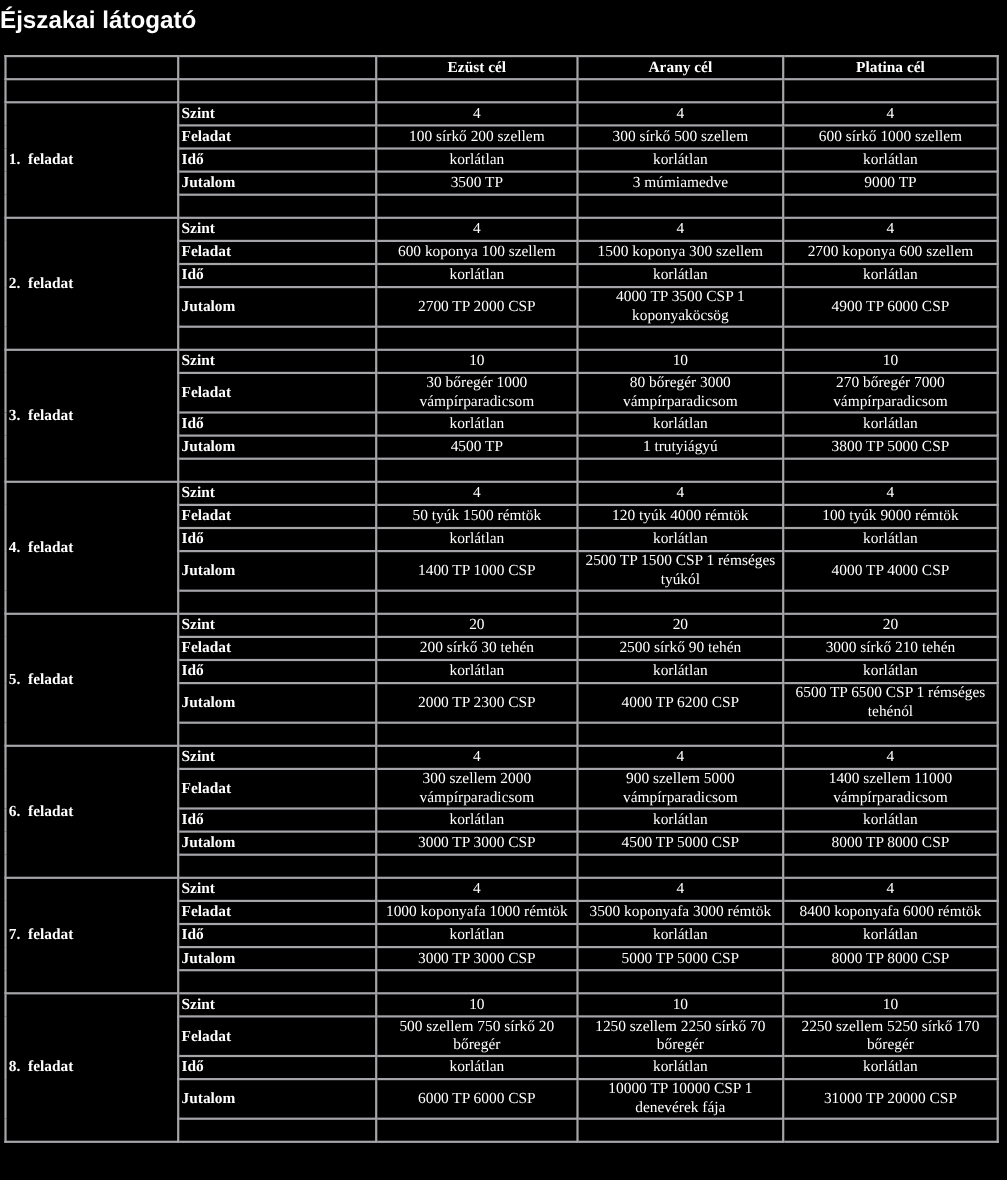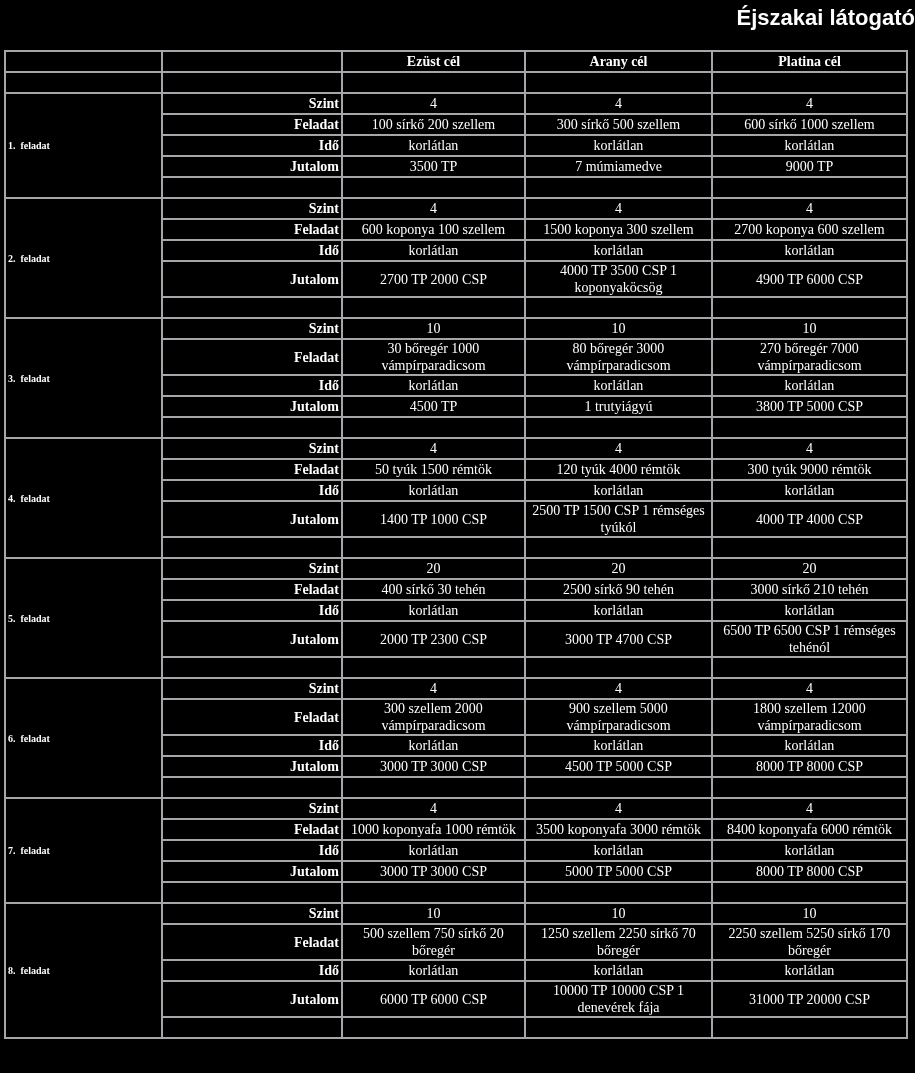--- a/index.html
+++ b/index.html
@@ -17,21 +17,21 @@
     width:915px;
     height:1073px;
     overflow:hidden;
     font-family:"Liberation Serif", serif;
   }
   .page-title{
     font-family:"Liberation Sans", sans-serif;
     font-weight:bold;
     font-size:22px;
     line-height:26px;
-    text-align:right;
+    text-align:left;
     margin:5px 0 0 0;
   }
   table.tasks{
     border-collapse:collapse;
     table-layout:fixed;
     width:902px;
     margin:19px 0 0 4px;
     background:var(--bg);
   }
   th,td{
@@ -43,25 +43,25 @@
     overflow:hidden;
     vertical-align:middle;
   }
   th{
     font-weight:bold;
     text-align:center;
   }
   td.task{
     font-weight:bold;
     text-align:left;
-    font-size:10px;
+    font-size:14px;
   }
   td.lbl{
     font-weight:bold;
-    text-align:right;
+    text-align:left;
   }
   td.val{
     text-align:center;
   }
 </style>
 </head>
 <body>
 
 <h1 class="page-title">Éjszakai látogató</h1>
 
@@ -105,21 +105,21 @@
       </tr>
       <tr>
         <td class="lbl">Idő</td>
         <td class="val">korlátlan</td>
         <td class="val">korlátlan</td>
         <td class="val">korlátlan</td>
       </tr>
       <tr>
         <td class="lbl">Jutalom</td>
         <td class="val">3500 TP</td>
-        <td class="val">7 múmiamedve</td>
+        <td class="val">3 múmiamedve</td>
         <td class="val">9000 TP</td>
       </tr>
       <tr>
         <td></td>
         <td></td>
         <td></td>
         <td></td>
       </tr>
       <tr>
         <td class="task" rowspan="5">2.&nbsp; feladat</td>
@@ -187,21 +187,21 @@
         <td class="task" rowspan="5">4.&nbsp; feladat</td>
         <td class="lbl">Szint</td>
         <td class="val">4</td>
         <td class="val">4</td>
         <td class="val">4</td>
       </tr>
       <tr>
         <td class="lbl">Feladat</td>
         <td class="val">50 tyúk 1500 rémtök</td>
         <td class="val">120 tyúk 4000 rémtök</td>
-        <td class="val">300 tyúk 9000 rémtök</td>
+        <td class="val">100 tyúk 9000 rémtök</td>
       </tr>
       <tr>
         <td class="lbl">Idő</td>
         <td class="val">korlátlan</td>
         <td class="val">korlátlan</td>
         <td class="val">korlátlan</td>
       </tr>
       <tr>
         <td class="lbl">Jutalom</td>
         <td class="val">1400 TP 1000 CSP</td>
@@ -216,54 +216,54 @@
       </tr>
       <tr>
         <td class="task" rowspan="5">5.&nbsp; feladat</td>
         <td class="lbl">Szint</td>
         <td class="val">20</td>
         <td class="val">20</td>
         <td class="val">20</td>
       </tr>
       <tr>
         <td class="lbl">Feladat</td>
-        <td class="val">400 sírkő 30 tehén</td>
+        <td class="val">200 sírkő 30 tehén</td>
         <td class="val">2500 sírkő 90 tehén</td>
         <td class="val">3000 sírkő 210 tehén</td>
       </tr>
       <tr>
         <td class="lbl">Idő</td>
         <td class="val">korlátlan</td>
         <td class="val">korlátlan</td>
         <td class="val">korlátlan</td>
       </tr>
       <tr>
         <td class="lbl">Jutalom</td>
         <td class="val">2000 TP 2300 CSP</td>
-        <td class="val">3000 TP 4700 CSP</td>
+        <td class="val">4000 TP 6200 CSP</td>
         <td class="val">6500 TP 6500 CSP 1 rémséges tehénól</td>
       </tr>
       <tr>
         <td></td>
         <td></td>
         <td></td>
         <td></td>
       </tr>
       <tr>
         <td class="task" rowspan="5">6.&nbsp; feladat</td>
         <td class="lbl">Szint</td>
         <td class="val">4</td>
         <td class="val">4</td>
         <td class="val">4</td>
       </tr>
       <tr>
         <td class="lbl">Feladat</td>
         <td class="val">300 szellem 2000 vámpírparadicsom</td>
         <td class="val">900 szellem 5000 vámpírparadicsom</td>
-        <td class="val">1800 szellem 12000 vámpírparadicsom</td>
+        <td class="val">1400 szellem 11000 vámpírparadicsom</td>
       </tr>
       <tr>
         <td class="lbl">Idő</td>
         <td class="val">korlátlan</td>
         <td class="val">korlátlan</td>
         <td class="val">korlátlan</td>
       </tr>
       <tr>
         <td class="lbl">Jutalom</td>
         <td class="val">3000 TP 3000 CSP</td>

